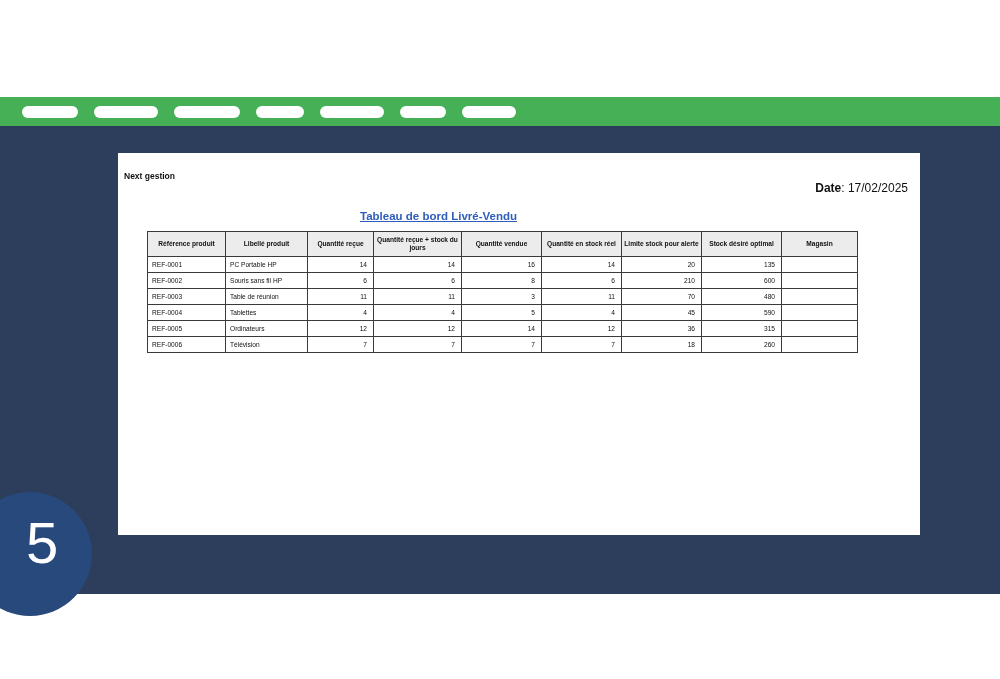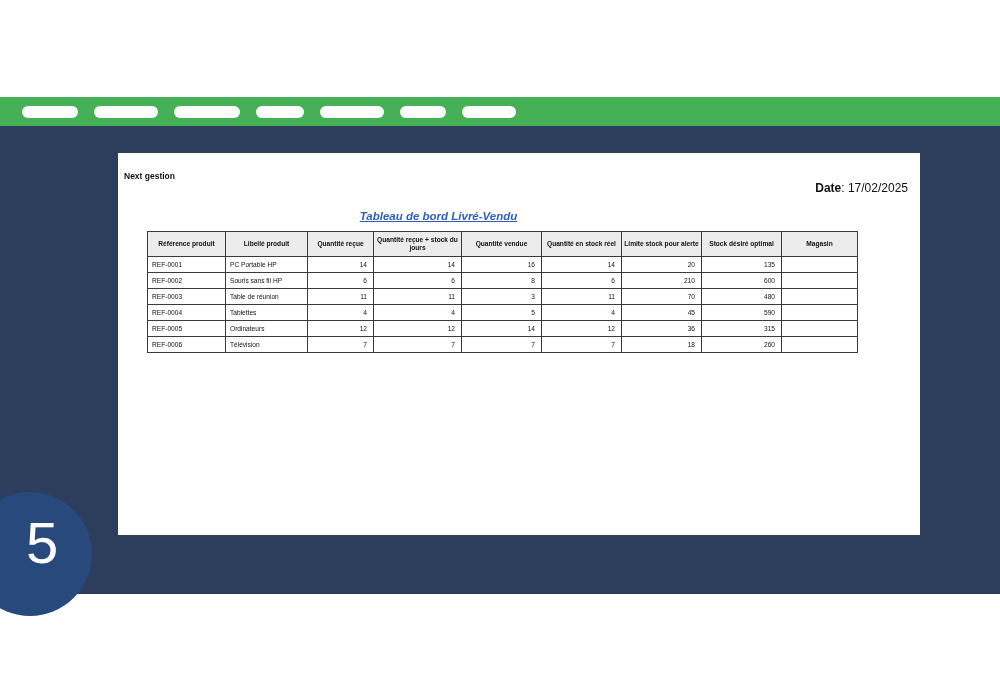--- a/index.html
+++ b/index.html
@@ -143,21 +143,20 @@
   .doc-title {
     position: absolute;
     top: 57px;
     left: 0;
     width: 641px;
     text-align: center;
     font-size: 11.5px;
     font-weight: bold;
     color: #2f5dbb;
     text-decoration: underline;
-    font-style: italic;
   }
 
   table.grid {
     position: absolute;
     left: 29px;
     top: 78px;
     width: 690px;
     border-collapse: collapse;
     table-layout: fixed;
   }

